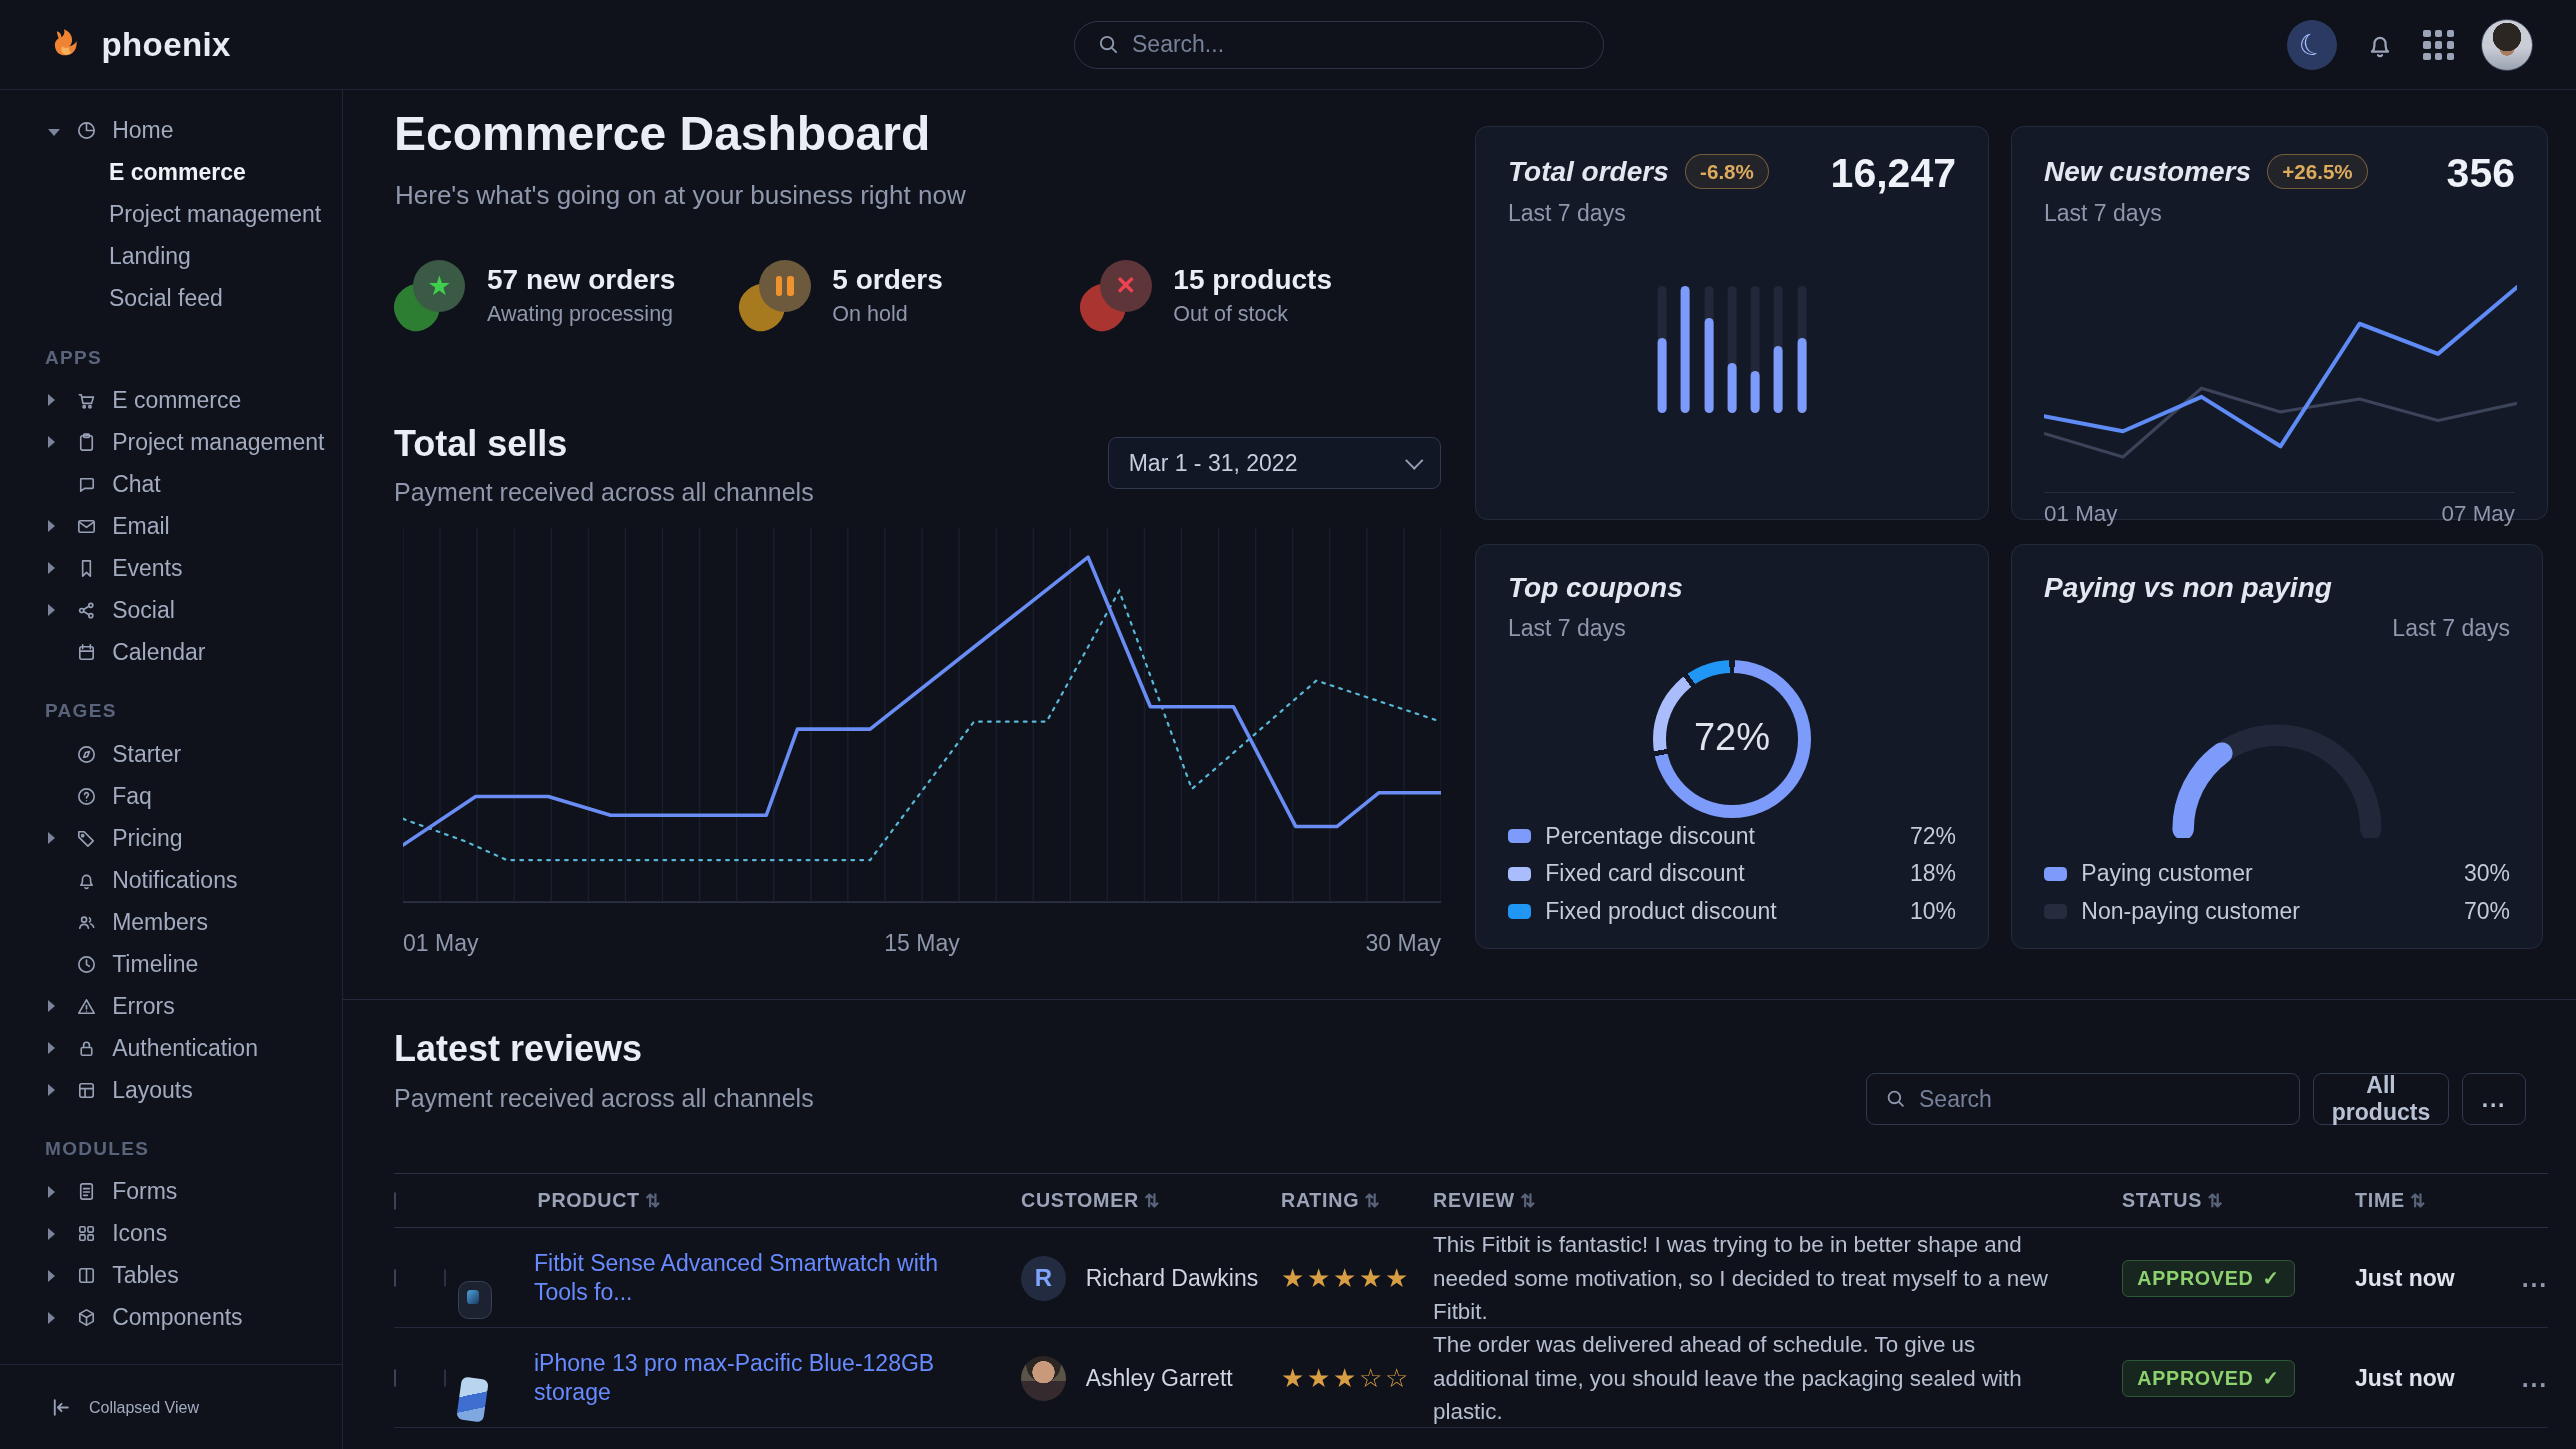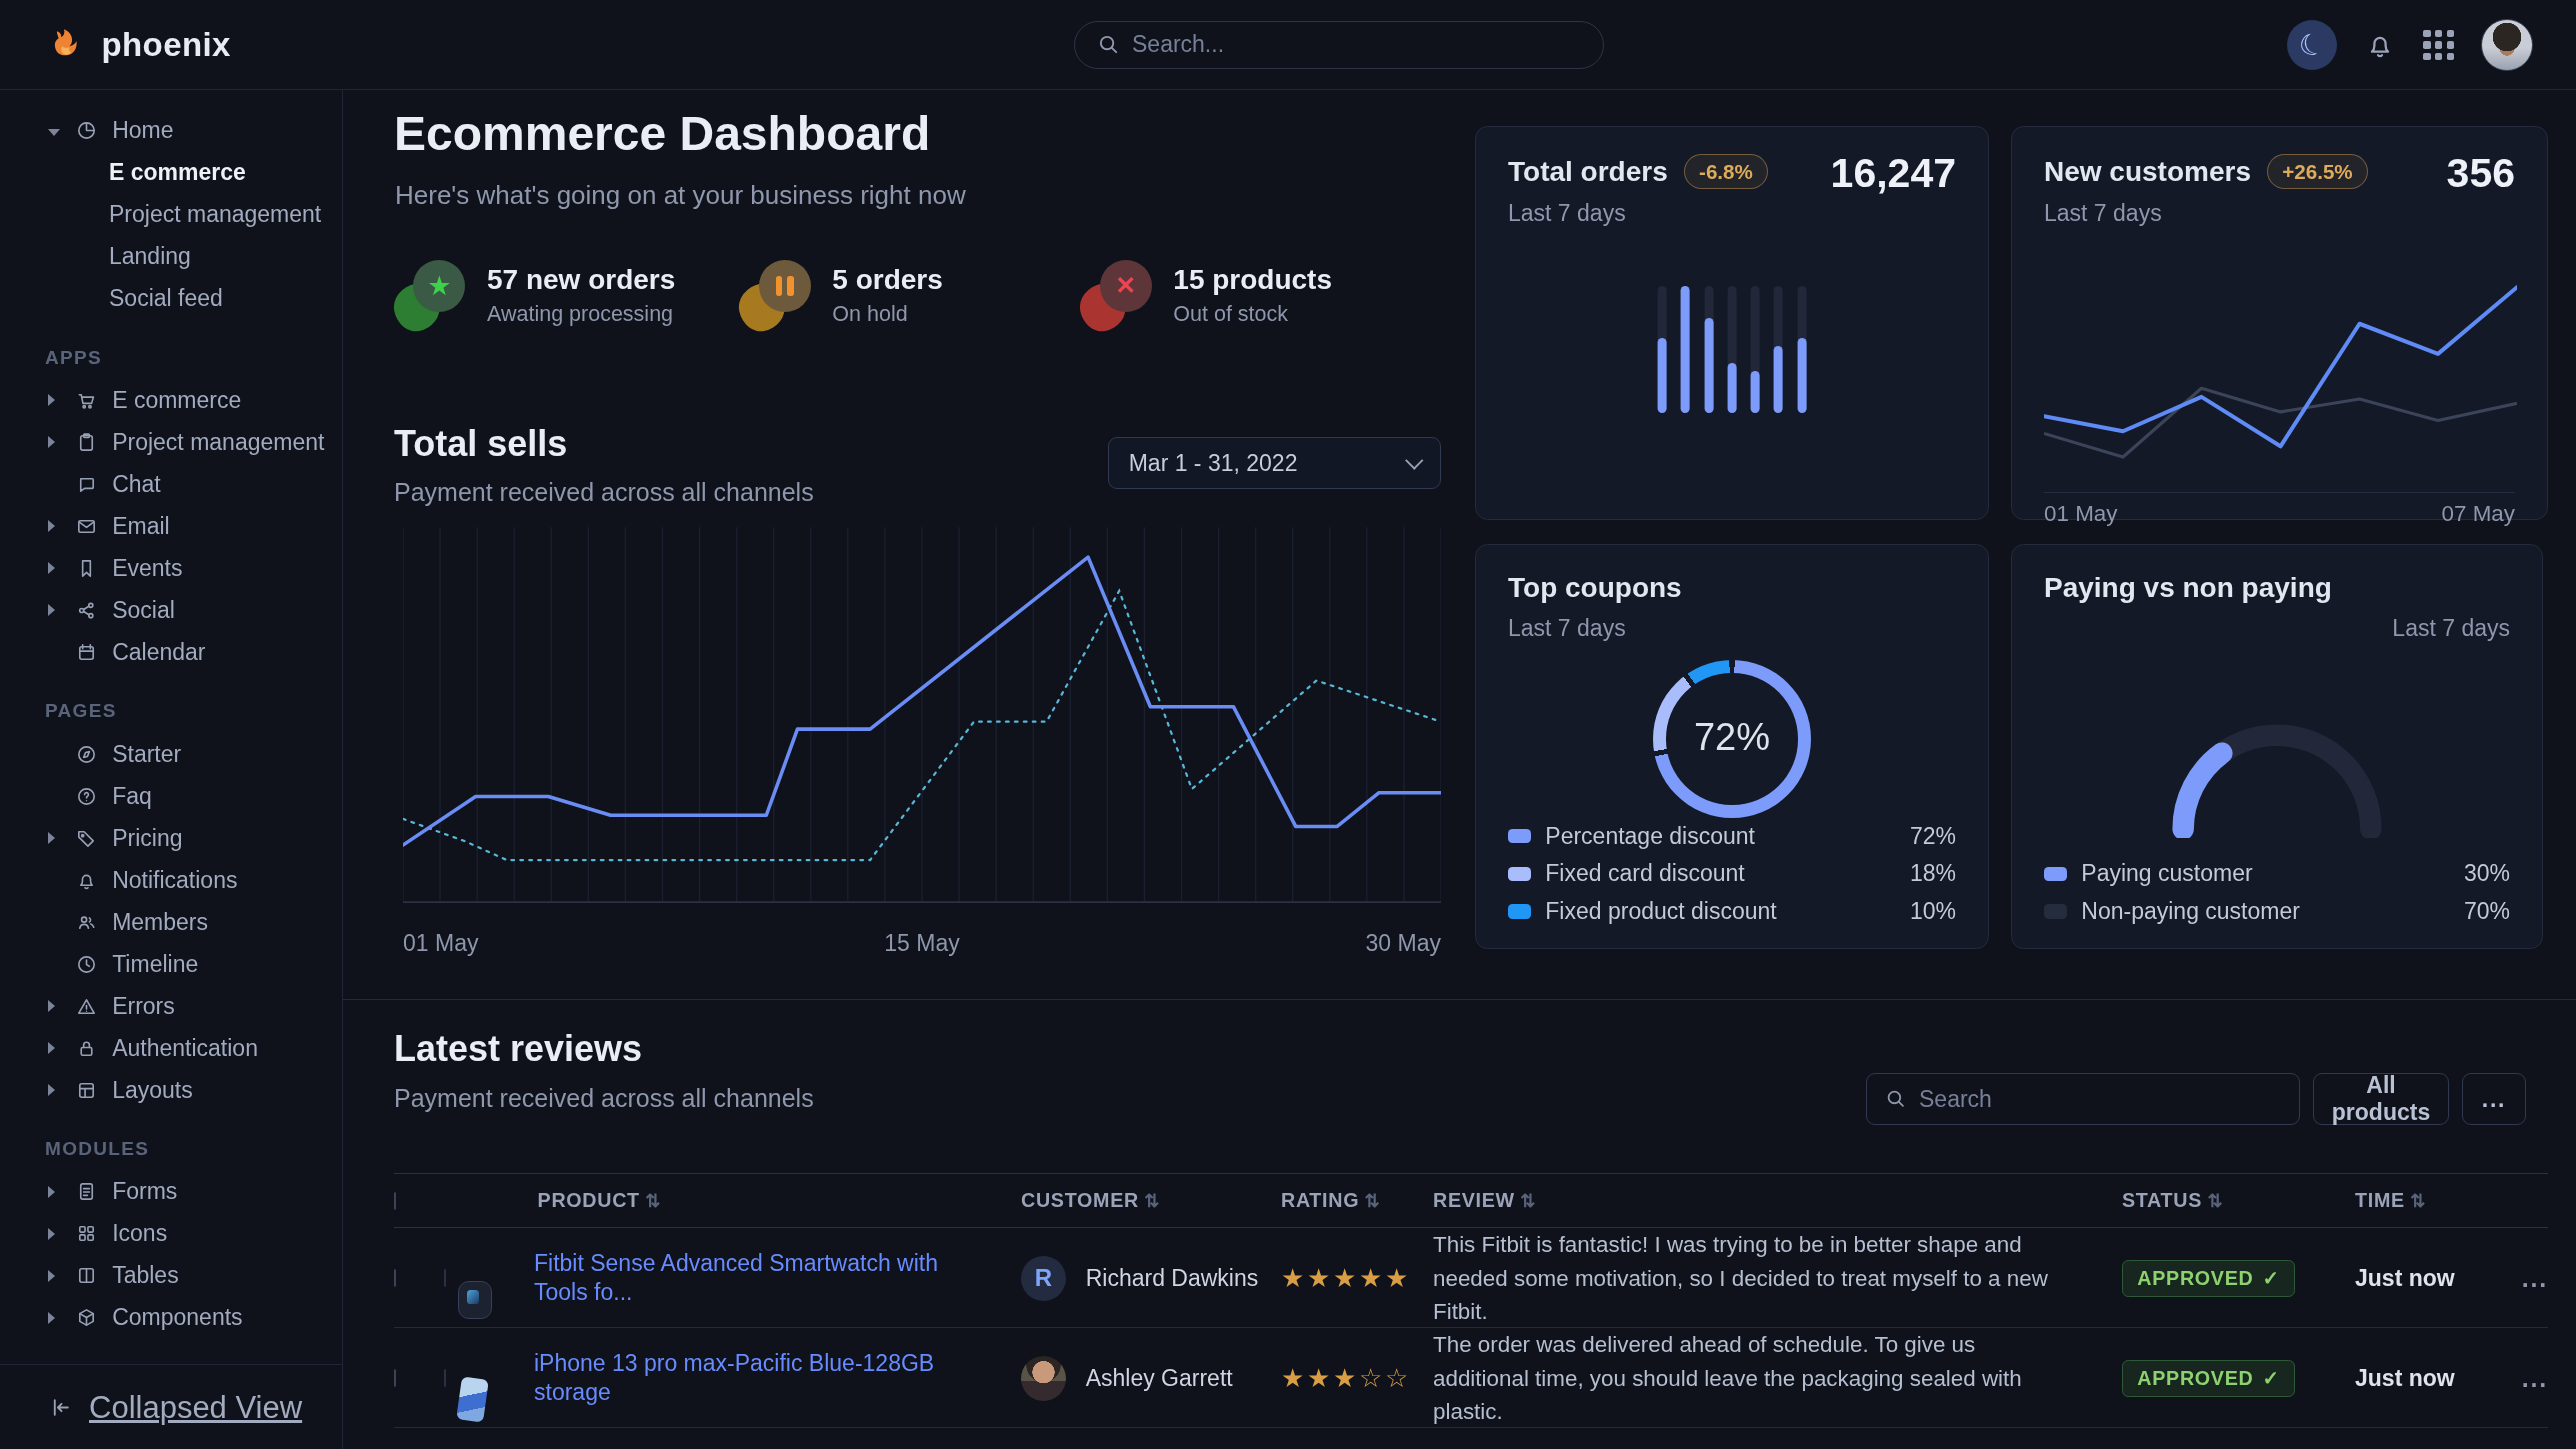--- a/index.html
+++ b/index.html
@@ -37,21 +37,21 @@
   .side-item{display:flex;align-items:center;height:42px;padding-left:48px;cursor:pointer;color:#a2abbf;font-size:23px;}
   .side-item .cwrap{width:19.7px;display:flex;}
   .caret-r{width:0;height:0;border-top:6.3px solid transparent;border-bottom:6.3px solid transparent;border-left:7.2px solid #7b8499;}
   .caret-d{width:0;height:0;border-left:6.3px solid transparent;border-right:6.3px solid transparent;border-top:7.2px solid #7b8499;margin-top:2.7px;}
   .side-item .icn{width:23px;height:23px;margin:0 14.3px 0 7.2px;color:#97a0b5;flex:0 0 auto;display:flex;}
   .side-item .icn svg{width:23px;height:23px;}
   .side-child{display:flex;align-items:center;height:42px;padding-left:109px;font-size:23px;color:#a2abbf;cursor:pointer;}
   .side-child.active{color:#eef1f6;font-weight:700;}
   .side-title{margin:27px 0 10.7px 45px;font-size:19px;font-weight:700;letter-spacing:1.3px;color:var(--faint);}
   .side-footer{position:absolute;left:0;bottom:0;width:342px;height:86px;border-top:0.9px solid var(--border2);display:flex;align-items:center;}
-  .collapse-item{display:flex;align-items:center;gap:16px;padding-left:48px;color:#a2abbf;font-size:31px;cursor:pointer;text-decoration:underline;}
+  .collapse-item{display:flex;align-items:center;gap:16px;padding-left:48px;color:#a2abbf;font-size:16px;cursor:pointer;}
   .collapse-item svg{width:25px;height:25px;color:#97a0b5;}
   
   .main{position:absolute;left:343px;top:90px;width:2233px;height:1360px;}
   .page-title{position:absolute;left:51px;top:16px;font-size:48px;font-weight:800;color:#e9edf4;}
   .page-sub{position:absolute;left:52px;top:90px;font-size:26px;color:var(--muted);}
   .stats{position:absolute;left:51px;top:168px;display:flex;gap:64px;}
   .stat{display:flex;align-items:center;gap:18px;min-width:277px;}
   .blob-ic{position:relative;width:75px;height:75px;flex:0 0 auto;}
   .blob-ic .blob{position:absolute;left:0;bottom:1.8px;width:45px;height:47px;border-radius:58% 42% 55% 45%/48% 55% 45% 52%;transform:rotate(-12deg);}
   .blob-ic .circ{position:absolute;right:3.6px;top:1.8px;width:52px;height:52px;border-radius:50%;display:flex;align-items:center;justify-content:center;}
@@ -67,21 +67,21 @@
   .ts-select{position:absolute;left:765px;top:347px;width:333px;height:52px;border:0.9px solid #313950;border-radius:9px;
     display:flex;align-items:center;justify-content:space-between;padding:0 19.7px;cursor:pointer;background:#121726;}
   .ts-select span{font-size:23px;color:#c6cddd;}
   .chev{width:12.5px;height:12.5px;border-right:2.2px solid #97a0b5;border-bottom:2.2px solid #97a0b5;transform:rotate(45deg);margin-top:-5.4px;}
   .ts-chart{position:absolute;left:60px;top:437px;}
   .ts-ticks{position:absolute;left:60px;top:840px;width:1038px;display:flex;justify-content:space-between;font-size:23px;color:var(--muted);}
   .divider{position:absolute;left:0;top:909px;width:2233px;height:0.9px;background:#232a3c;}
   
   .card{position:absolute;background:var(--card);border:0.9px solid #242b3e;border-radius:12.5px;padding:27px 32px;}
   .card .c-title-row{display:flex;align-items:center;gap:16px;}
-  .c-title{font-size:28px;font-weight:700;color:#e2e7f0;}
+  .c-title{font-size:28px;font-weight:700;color:#e2e7f0;font-style:italic;}
   .badge{font-size:20.6px;font-weight:700;color:var(--amber);border:0.9px solid rgba(217,162,84,.45);
     background:rgba(217,162,84,.08);border-radius:894px;padding:4.5px 14.3px;}
   .c-period{font-size:23px;color:var(--muted);margin-top:10.7px;}
   .c-value{position:absolute;right:32px;top:23px;font-size:41px;font-weight:700;color:#eef1f7;}
   .legend{position:absolute;left:32px;right:32px;bottom:23px;display:flex;flex-direction:column;gap:10.7px;}
   .lg-row{display:flex;align-items:center;font-size:23px;color:var(--txt2);}
   .lg-sw{width:23px;height:14.3px;border-radius:4.5px;margin-right:14.3px;flex:0 0 auto;}
   .lg-val{margin-left:auto;}
   #card-orders{left:1132px;top:36px;width:514px;height:394px;}
   #card-cust{left:1668px;top:36px;width:537px;height:394px;}

